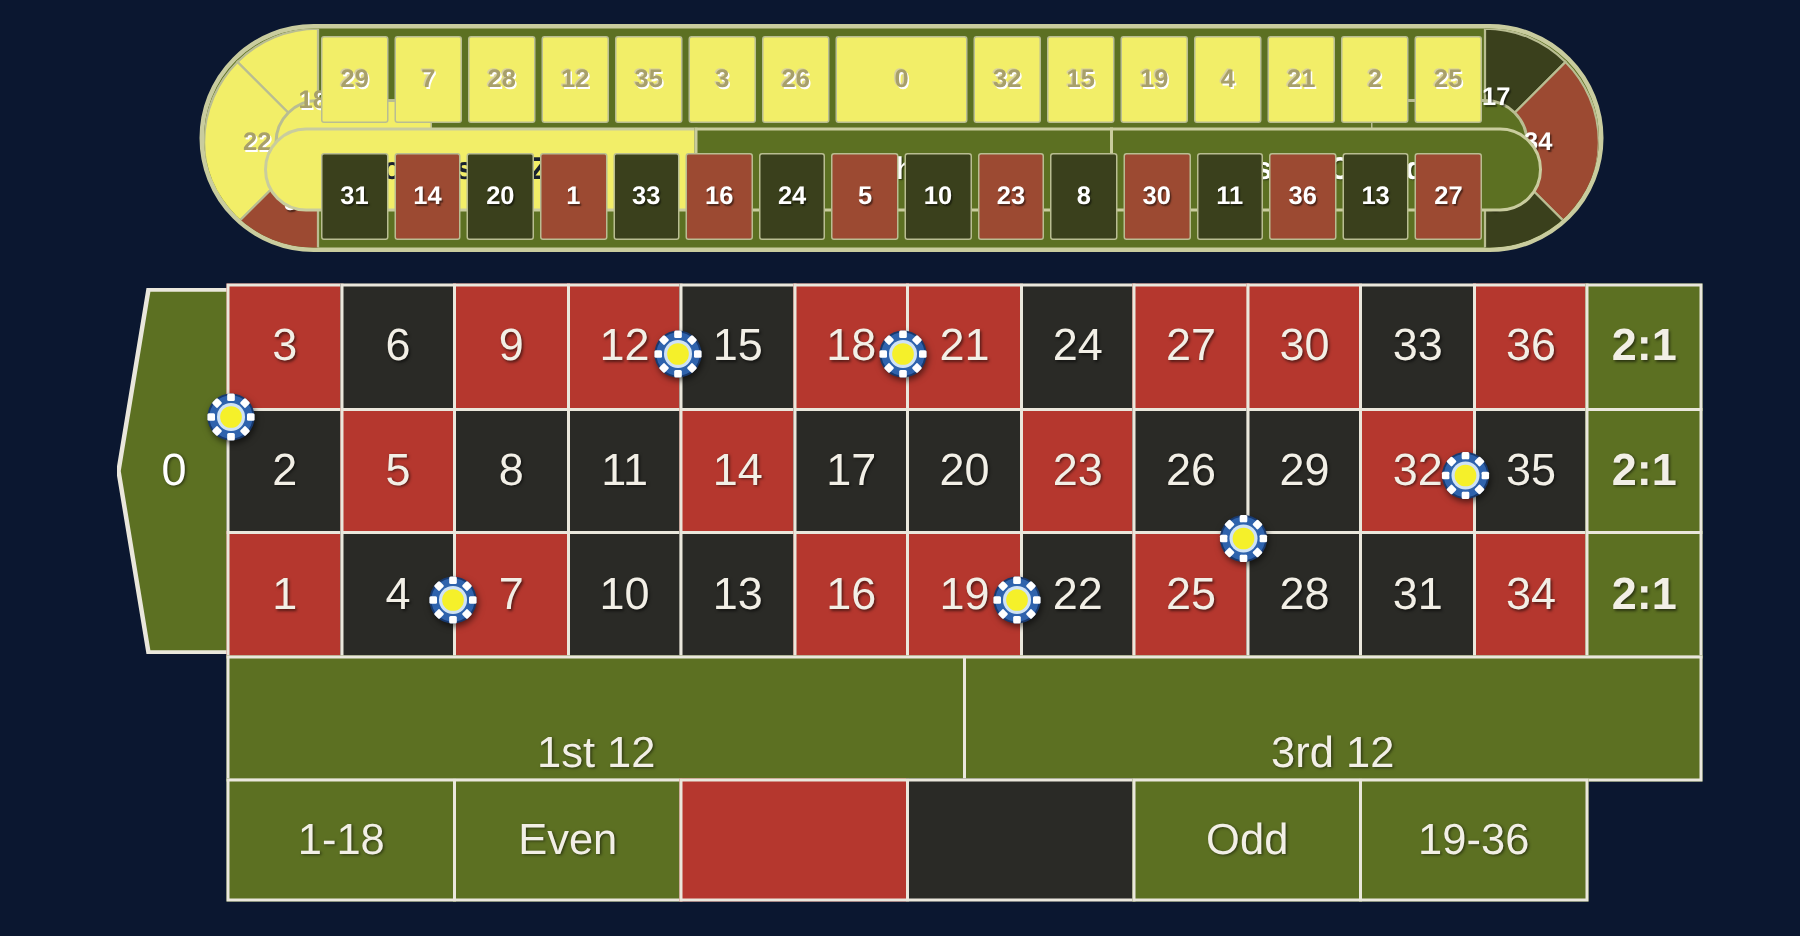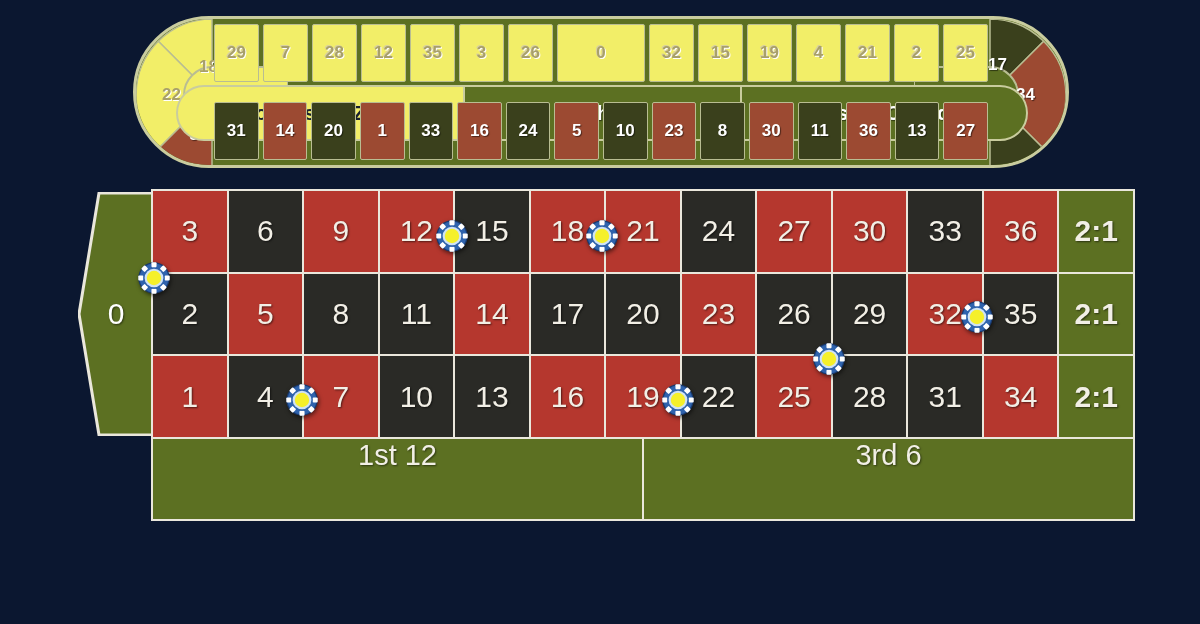--- a/index.html
+++ b/index.html
@@ -190,21 +190,21 @@
     height: 82px;
     display: flex;
   }
   .dozen {
     flex: 1 1 0;
     background: #5c7022;
     border: 2px solid #eae7dc;
     box-sizing: border-box;
     margin: -1px;
     display: flex;
-    align-items: flex-start;
+    align-items: flex-end;
     justify-content: center;
     font-size: 29px;
     color: #f2efe6;
     text-shadow: 1px 1px 2px rgba(0,0,0,.5);
   }
 
   #outside {
     position: absolute;
     left: 74px;
     top: 330px;
@@ -513,24 +513,44 @@
       <div class="num n-green">
         <span>2:1</span>
       </div>
     </div>
 
   <div id="dozens">
       <div class="dozen">
         <span>1st 12</span>
       </div>
       <div class="dozen">
-        <span>3rd 6</span>
+        <span>3rd 12</span>
       </div>
     </div>
 
+  <div id="outside">
+      <div class="outbet">
+        <span>1-18</span>
+      </div>
+      <div class="outbet">
+        <span>Even</span>
+      </div>
+      <div class="outbet swatch-red">
+        <span></span>
+      </div>
+      <div class="outbet swatch-black">
+        <span></span>
+      </div>
+      <div class="outbet">
+        <span>Odd</span>
+      </div>
+      <div class="outbet">
+        <span>19-36</span>
+      </div>
+    </div>
 
   <div id="chip-layer">
       <div class="chip" style="left: 76px; top: 88px;">
 <svg viewBox="0 0 40 40">
   <circle cx="20" cy="20" r="18.5" fill="#18396e"></circle>
   <circle cx="20" cy="20" r="17" fill="#2f63ad"></circle>
   <g fill="#ffffff">
     <rect x="17" y="1.5" width="6" height="6" rx="1.2" transform="rotate(0 20 20)"></rect>
     <rect x="17" y="1.5" width="6" height="6" rx="1.2" transform="rotate(45 20 20)"></rect>
     <rect x="17" y="1.5" width="6" height="6" rx="1.2" transform="rotate(90 20 20)"></rect>

